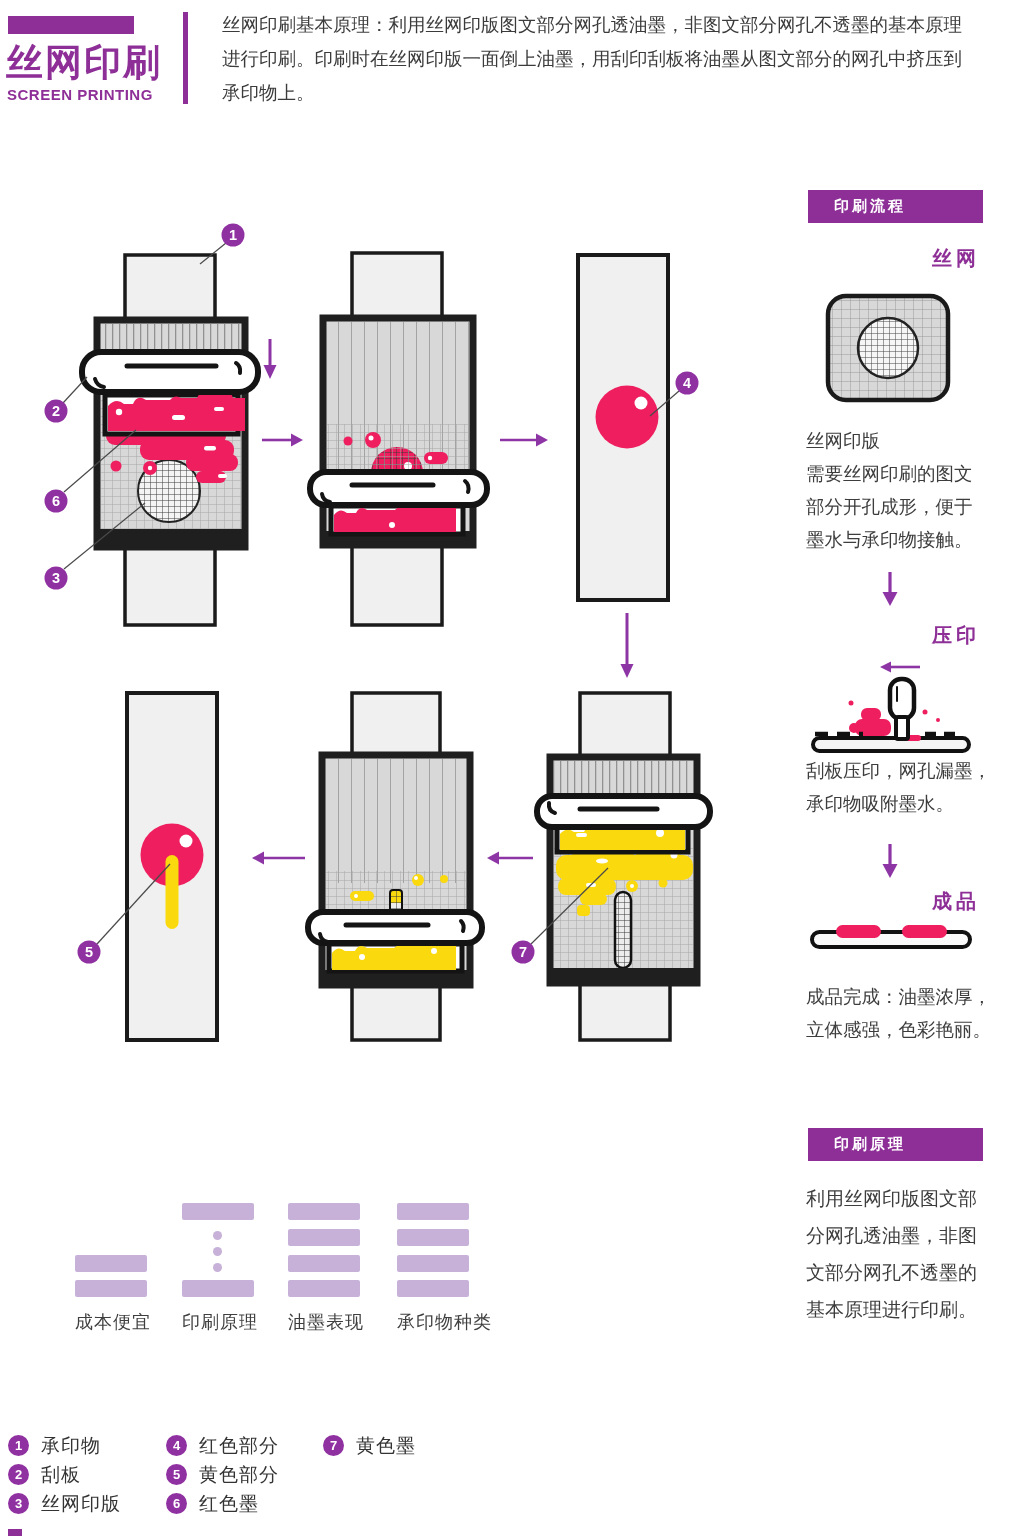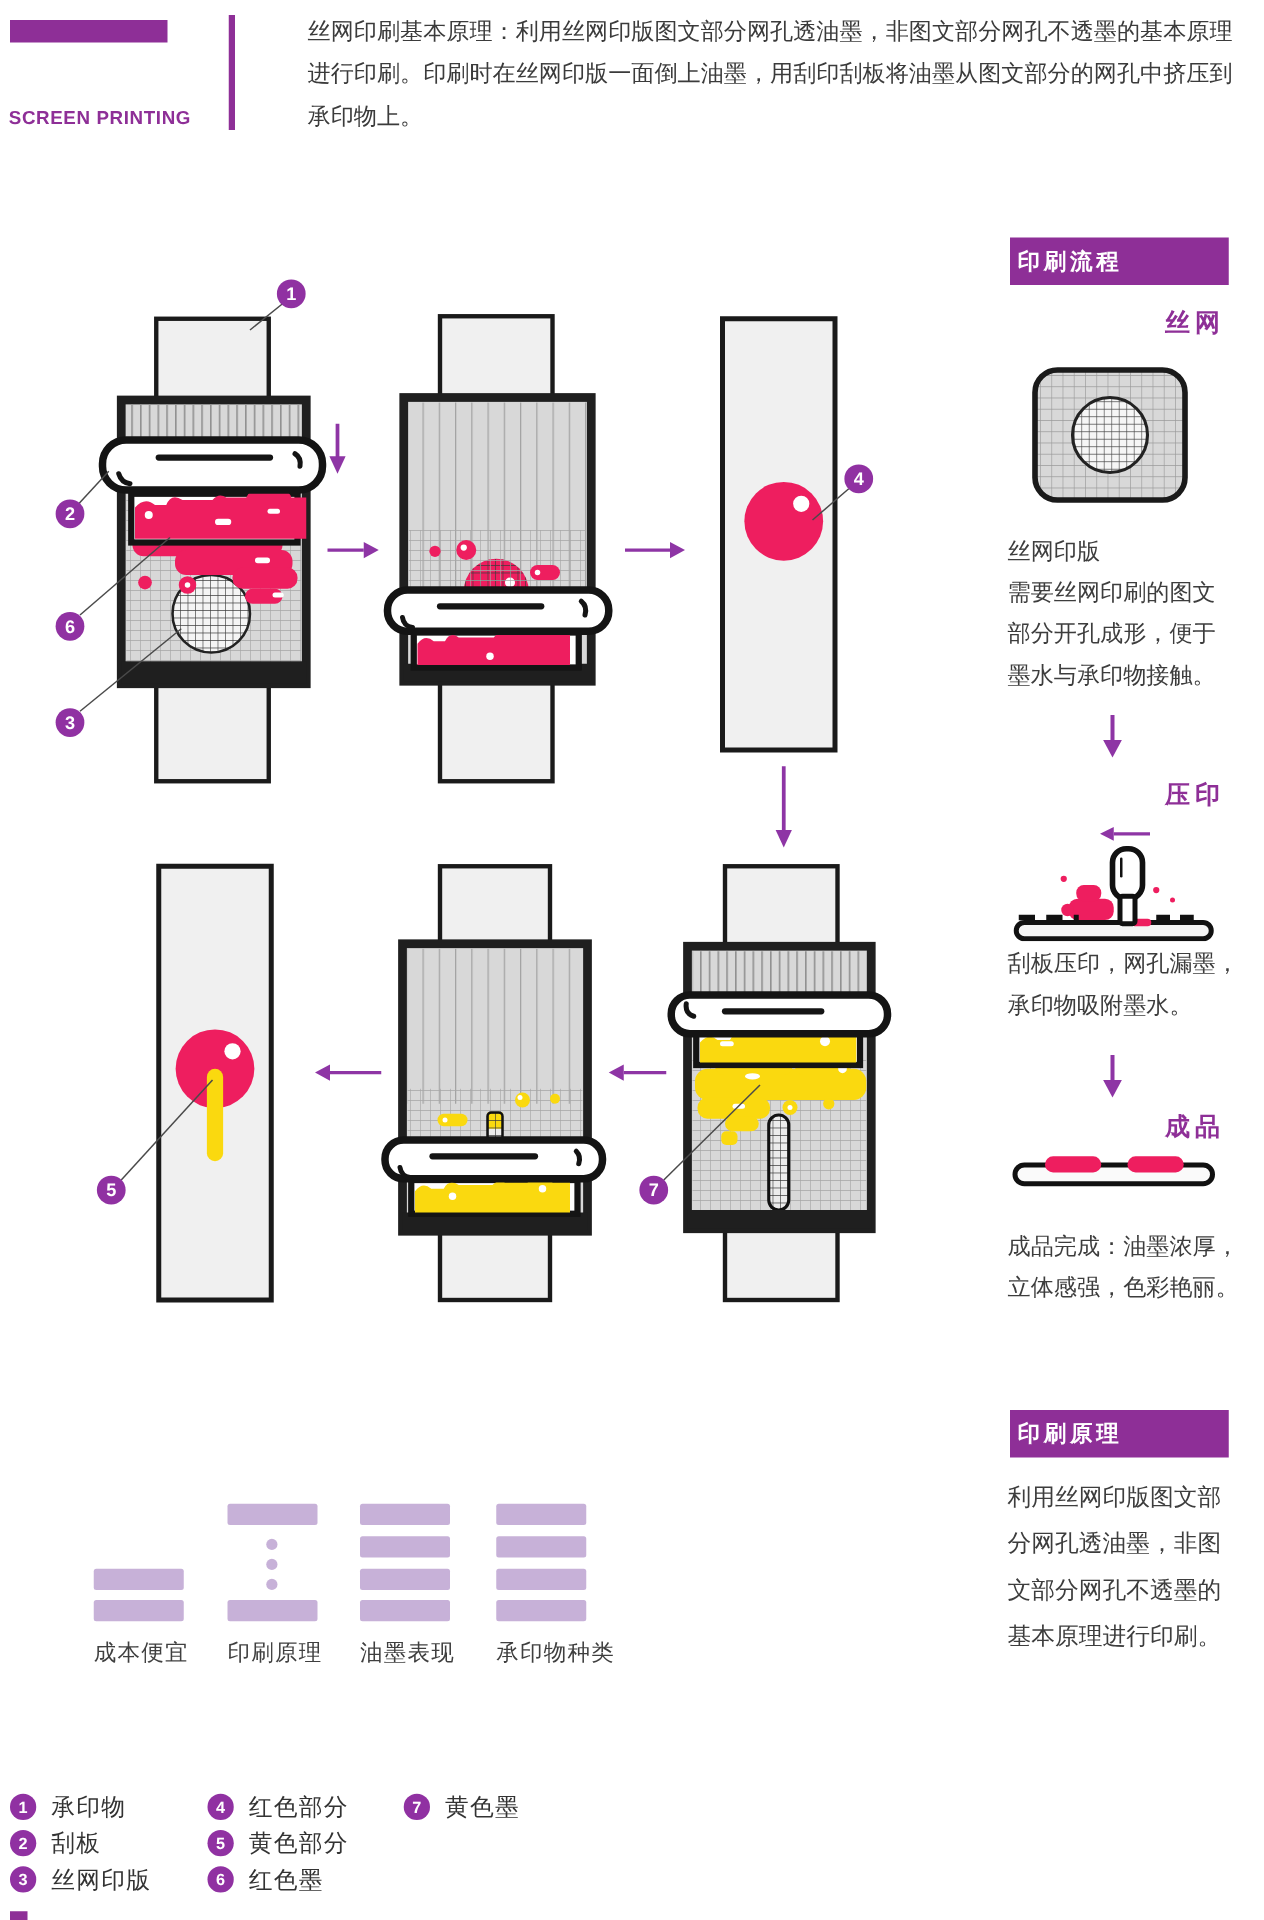--- a/index.html
+++ b/index.html
@@ -6,25 +6,25 @@
   html,body { background:#ffffff; }
   body { font-family:"Liberation Sans","DejaVu Sans",sans-serif; }
   .page { position:relative; width:1011px; height:1536px; background:#ffffff; overflow:hidden; }
   .abs { position:absolute; }
 
   
   .hdr-bar { left:8px; top:16px; width:126px; height:18px; background:#8e2f97; }
   .hdr-title { left:6px; top:38px; font-size:37px; font-weight:bold; color:#8e2f97; letter-spacing:2px; }
   .hdr-sub { left:7px; top:86px; font-size:15px; font-weight:bold; color:#8e2f97; letter-spacing:0.5px; }
   .hdr-divider { left:183px; top:12px; width:5px; height:92px; background:#8e2f97; }
-  .hdr-desc { left:222px; top:8px; width:750px; font-size:18.5px; line-height:34px; color:#3b3b3b;margin-left:24px; }
+  .hdr-desc { left:222px; top:8px; width:750px; font-size:18.5px; line-height:34px; color:#3b3b3b; }
 
   
-  .sec-box { background:#8e2f97; color:#ffffff; font-size:18px; font-weight:bold;
-             padding:7px 0 7px 6px; letter-spacing:3px; }
+  .sec-box { background:#8e2f97; color:#ffffff; font-size:15px; font-weight:bold;
+             padding:7px 0 7px 26px; letter-spacing:3px; }
   .box-process { left:808px; top:190px; width:175px; }
   .box-principle { left:808px; top:1128px; width:175px; }
   .box-features { left:78px; top:1133px; width:174px; }
 
   .step-label { width:180px; text-align:right; color:#8e2f97; font-weight:bold;
                 font-size:20px; letter-spacing:4px; }
   .cap { font-size:18.5px; line-height:33px; color:#3d3d3d; }
   .principle-text { left:806px; top:1180px; width:182px; font-size:19px; line-height:37px; color:#3d3d3d; }
   .bar { position:absolute; width:72px; height:17px; background:#c7b1d8; border-radius:2px; }
   .dot { position:absolute; width:9px; height:9px; border-radius:50%; background:#c7b1d8; left:31px; }
@@ -40,20 +40,21 @@
 
   .bottom-chip { left:8px; top:1529px; width:14px; height:7px; background:#8e2f97; }
   svg text { font-family:"Liberation Sans","DejaVu Sans",sans-serif; }
 </style>
 </head>
 <body>
 
 <div class="page">
 
   <div class="abs hdr-bar"></div>
+  <div class="abs hdr-title">丝网印刷</div>
   <div class="abs hdr-sub">SCREEN PRINTING</div>
   <div class="abs hdr-divider"></div>
   <div class="abs hdr-desc">丝网印刷基本原理：利用丝网印版图文部分网孔透油墨，非图文部分网孔不透墨的基本原理进行印刷。印刷时在丝网印版一面倒上油墨，用刮印刮板将油墨从图文部分的网孔中挤压到承印物上。</div>
 
   <svg class="abs" style="left:0;top:200px" width="790" height="900" viewBox="0 0 790 900">
     <defs>
       <pattern id="pgrid" width="8" height="8" patternUnits="userSpaceOnUse">
         <path d="M8,0H0V8" fill="none" stroke="#a6a6a6" stroke-width="1"></path>
       </pattern>
       <pattern id="pvl" width="13" height="13" patternUnits="userSpaceOnUse">

